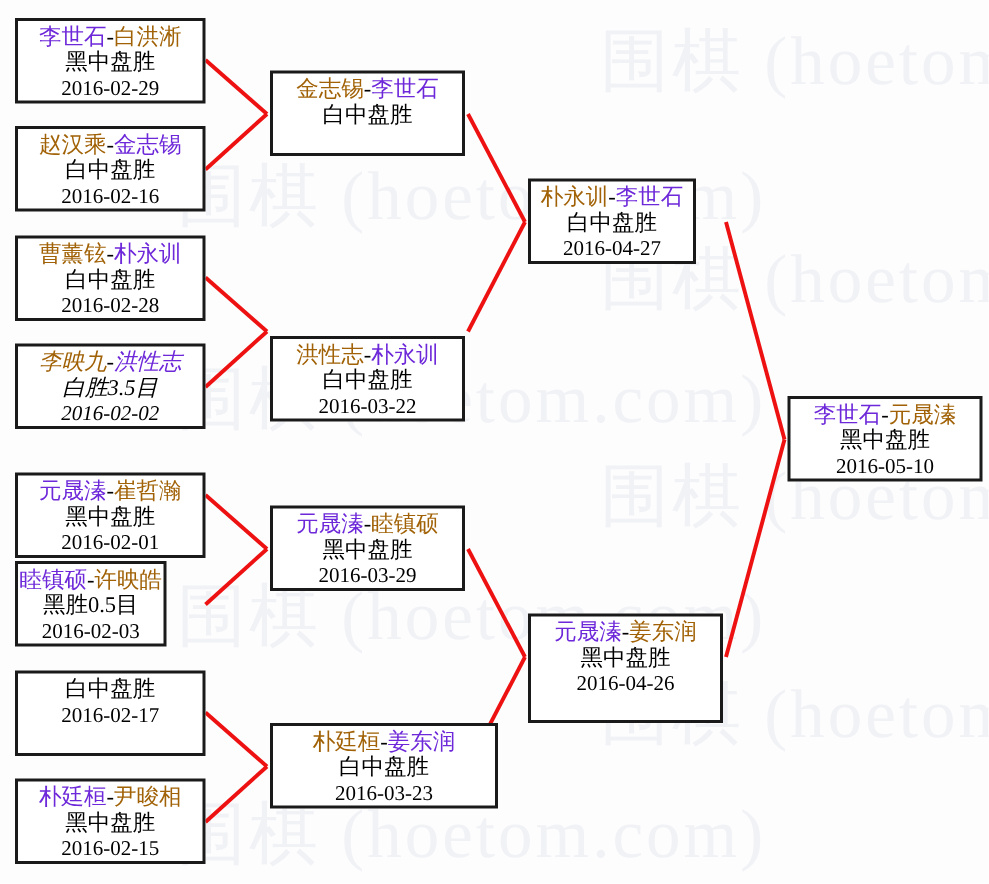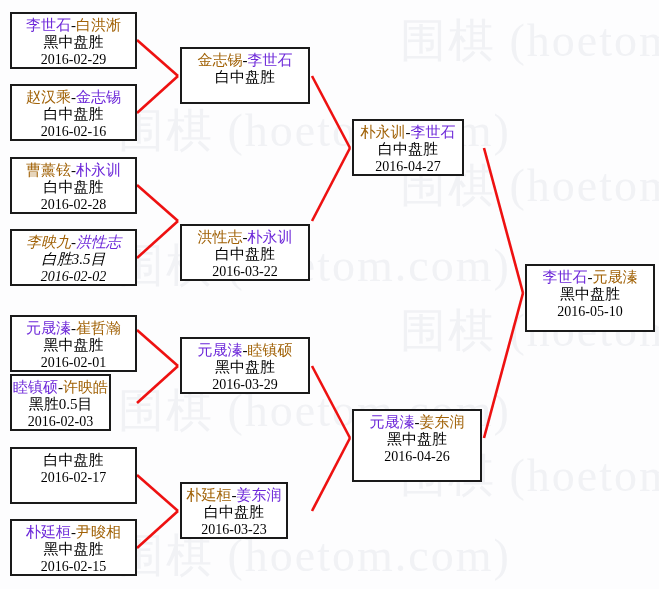--- a/index.html
+++ b/index.html
@@ -206,21 +206,21 @@
   </div>
 
   <div class="match" style="left:180px; top:337px; width:130px; height:57px;">
     <div class="players">
       <span class="w">元晟溱</span><span class="sep">-</span><span class="l">睦镇硕</span>
     </div>
     <div class="result">黑中盘胜</div>
     <div class="date">2016-03-29</div>
   </div>
 
-  <div class="match" style="left:180px; top:482px; width:108px; height:57px;">
+  <div class="match" style="left:180px; top:482px; width:152px; height:57px;">
     <div class="players">
       <span class="l">朴廷桓</span><span class="sep">-</span><span class="w">姜东润</span>
     </div>
     <div class="result">白中盘胜</div>
     <div class="date">2016-03-23</div>
   </div>
 
   <div class="match" style="left:352px; top:119px; width:112px; height:57px;">
     <div class="players">
       <span class="l">朴永训</span><span class="sep">-</span><span class="w">李世石</span>
@@ -230,21 +230,21 @@
   </div>
 
   <div class="match" style="left:352px; top:409px; width:130px; height:73px;">
     <div class="players">
       <span class="w">元晟溱</span><span class="sep">-</span><span class="l">姜东润</span>
     </div>
     <div class="result">黑中盘胜</div>
     <div class="date">2016-04-26</div>
   </div>
 
-  <div class="match" style="left:525px; top:264px; width:130px; height:68px;">
+  <div class="match" style="left:525px; top:264px; width:130px; height:57px;">
     <div class="players">
       <span class="w">李世石</span><span class="sep">-</span><span class="l">元晟溱</span>
     </div>
     <div class="result">黑中盘胜</div>
     <div class="date">2016-05-10</div>
   </div>
 
 </div>
 
 </body></html>

